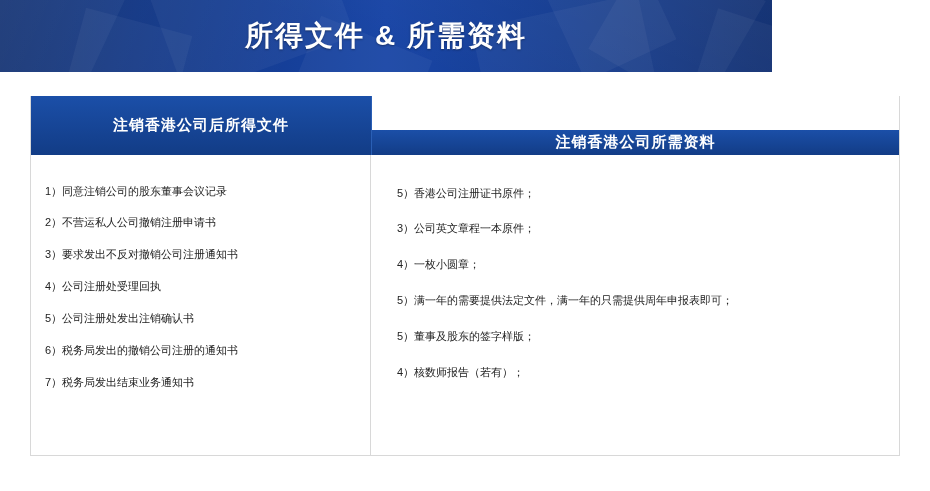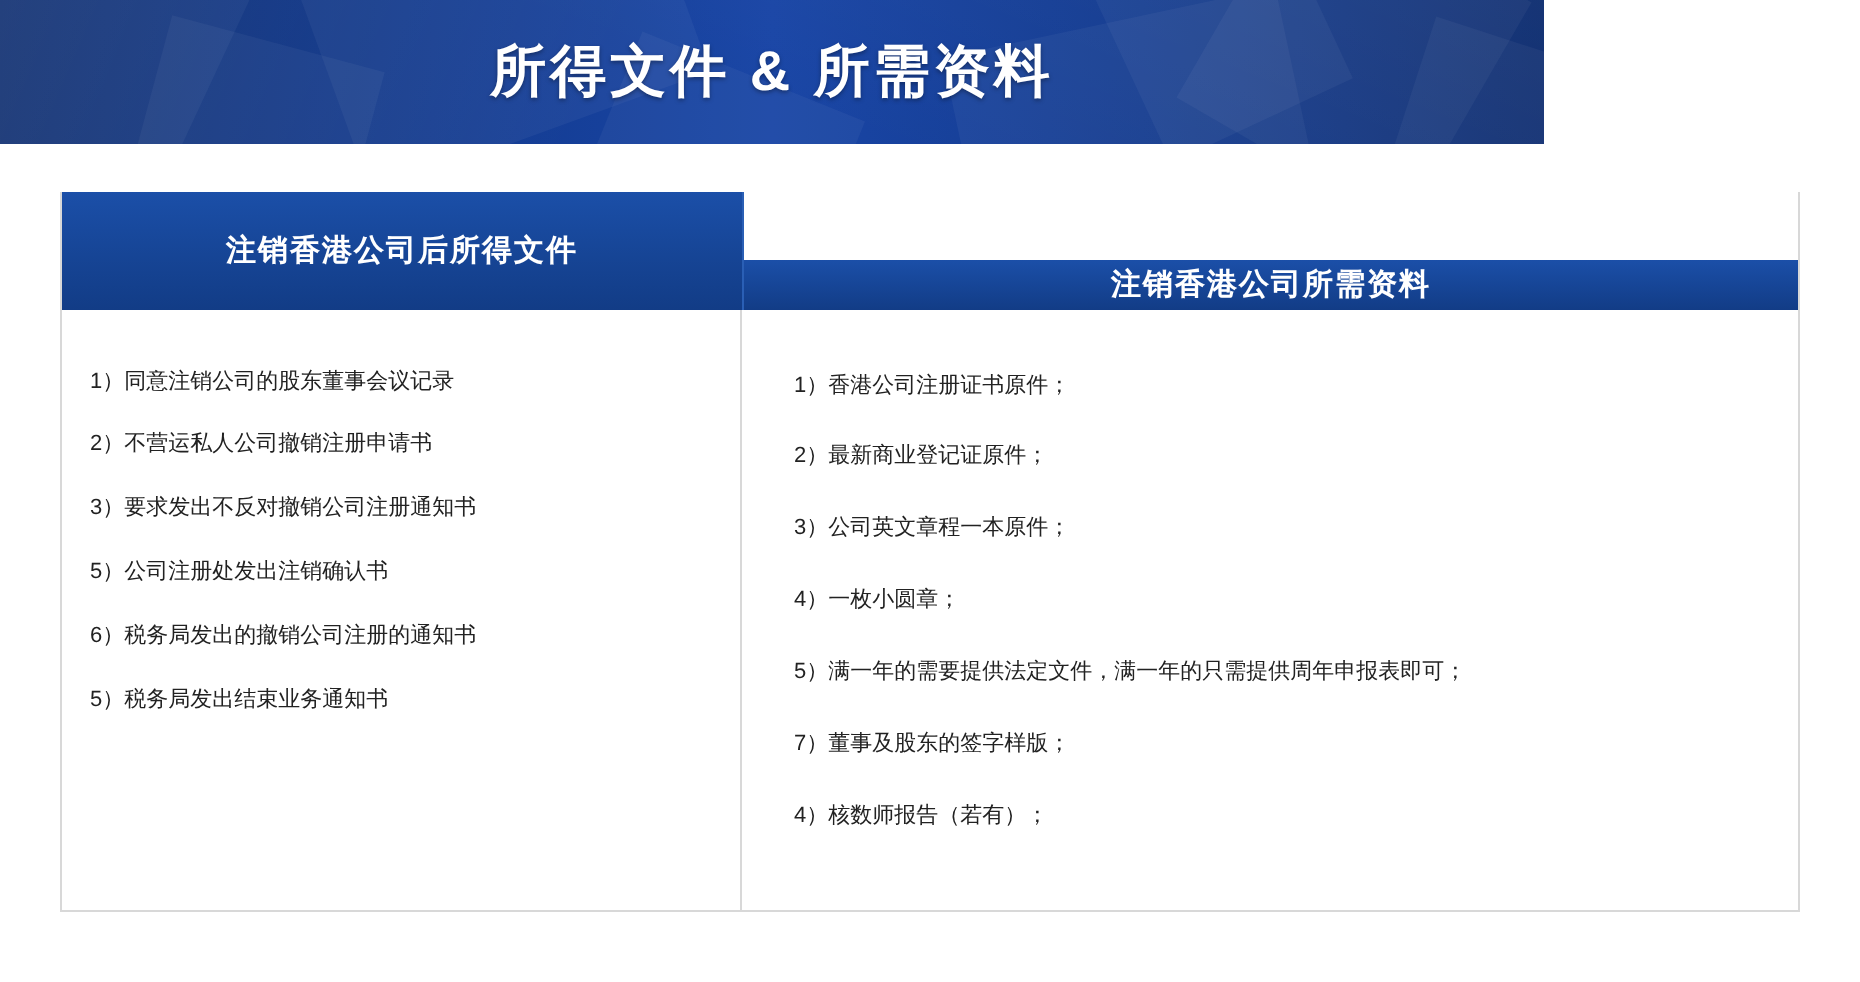--- a/index.html
+++ b/index.html
@@ -137,29 +137,29 @@
     <div class="head-cell left">注销香港公司后所得文件</div>
     <div class="head-cell right">注销香港公司所需资料</div>
   </div>
 
   <div class="table-body">
 
     <div class="body-col left">
       <div class="item">1）同意注销公司的股东董事会议记录</div>
       <div class="item">2）不营运私人公司撤销注册申请书</div>
       <div class="item">3）要求发出不反对撤销公司注册通知书</div>
+      <div class="item">4）公司注册处受理回执</div>
       <div class="item">5）公司注册处发出注销确认书</div>
       <div class="item">6）税务局发出的撤销公司注册的通知书</div>
-      <div class="item">5）税务局发出结束业务通知书</div>
+      <div class="item">7）税务局发出结束业务通知书</div>
     </div>
 
     <div class="body-col right">
-      <div class="item">1）香港公司注册证书原件；</div>
-      <div class="item">2）最新商业登记证原件；</div>
+      <div class="item">5）香港公司注册证书原件；</div>
       <div class="item">3）公司英文章程一本原件；</div>
       <div class="item">4）一枚小圆章；</div>
       <div class="item">5）满一年的需要提供法定文件，满一年的只需提供周年申报表即可；</div>
-      <div class="item">7）董事及股东的签字样版；</div>
+      <div class="item">5）董事及股东的签字样版；</div>
       <div class="item">4）核数师报告（若有）；</div>
     </div>
 
   </div>
 </div>
 
 </body></html>

